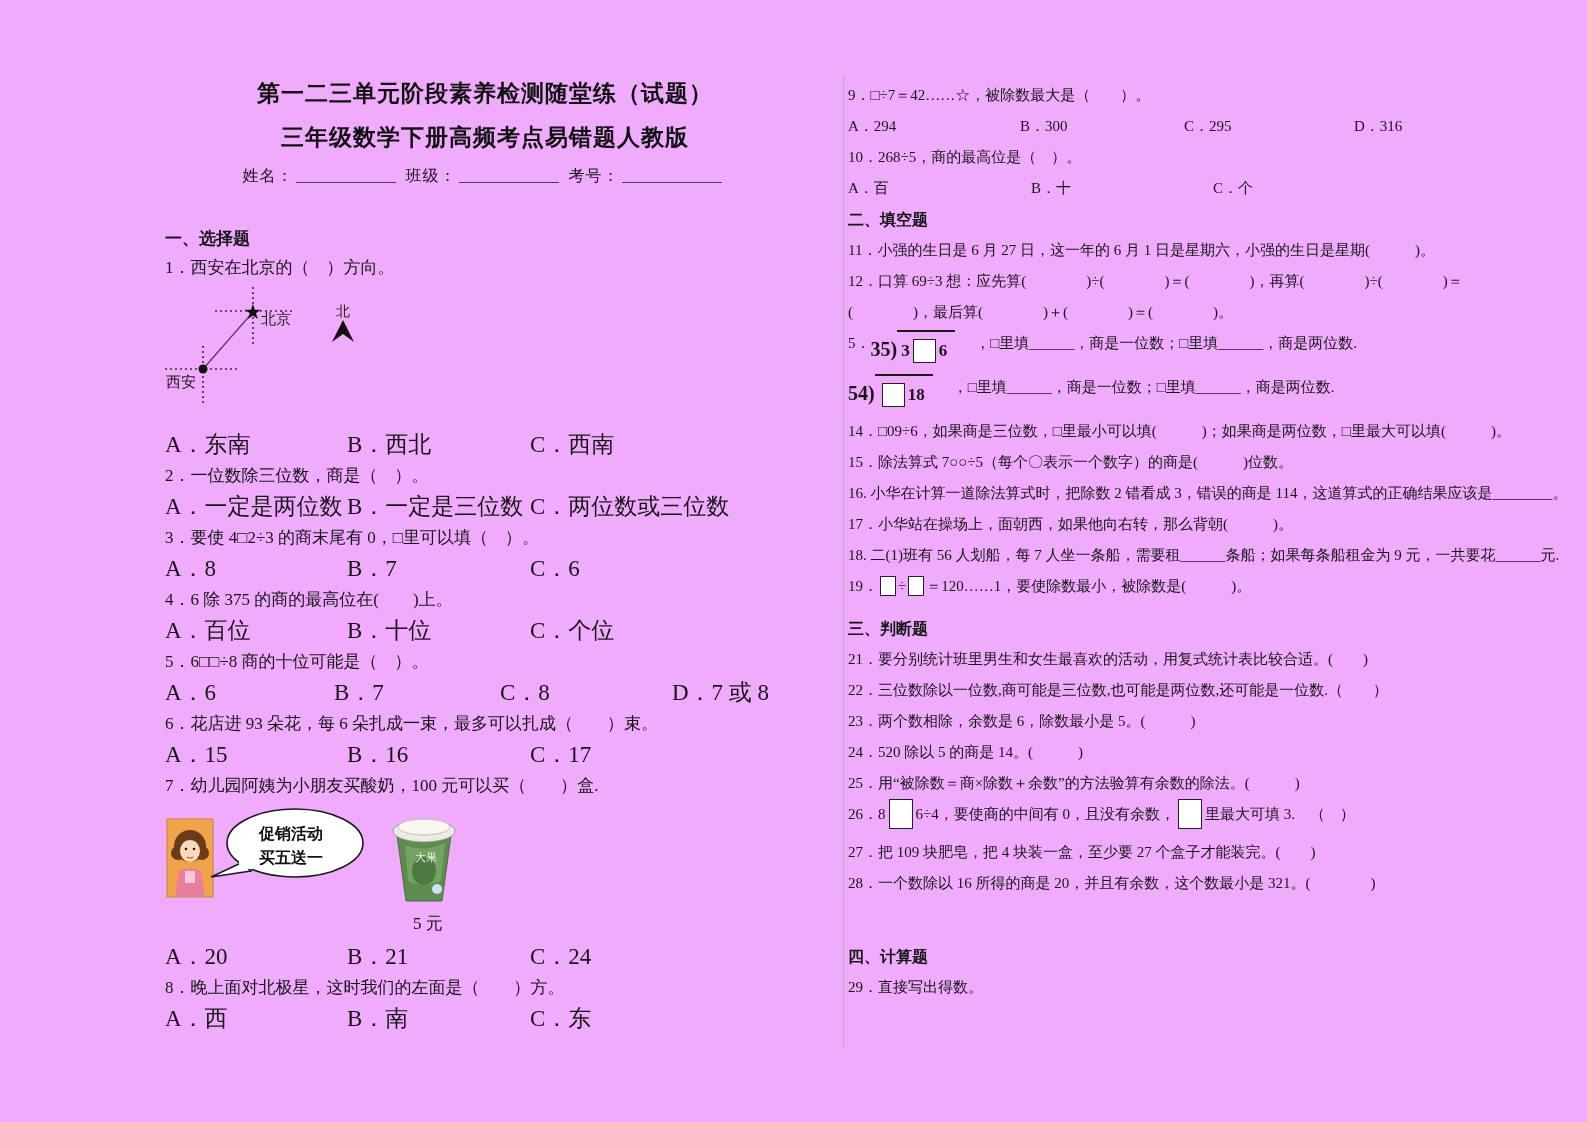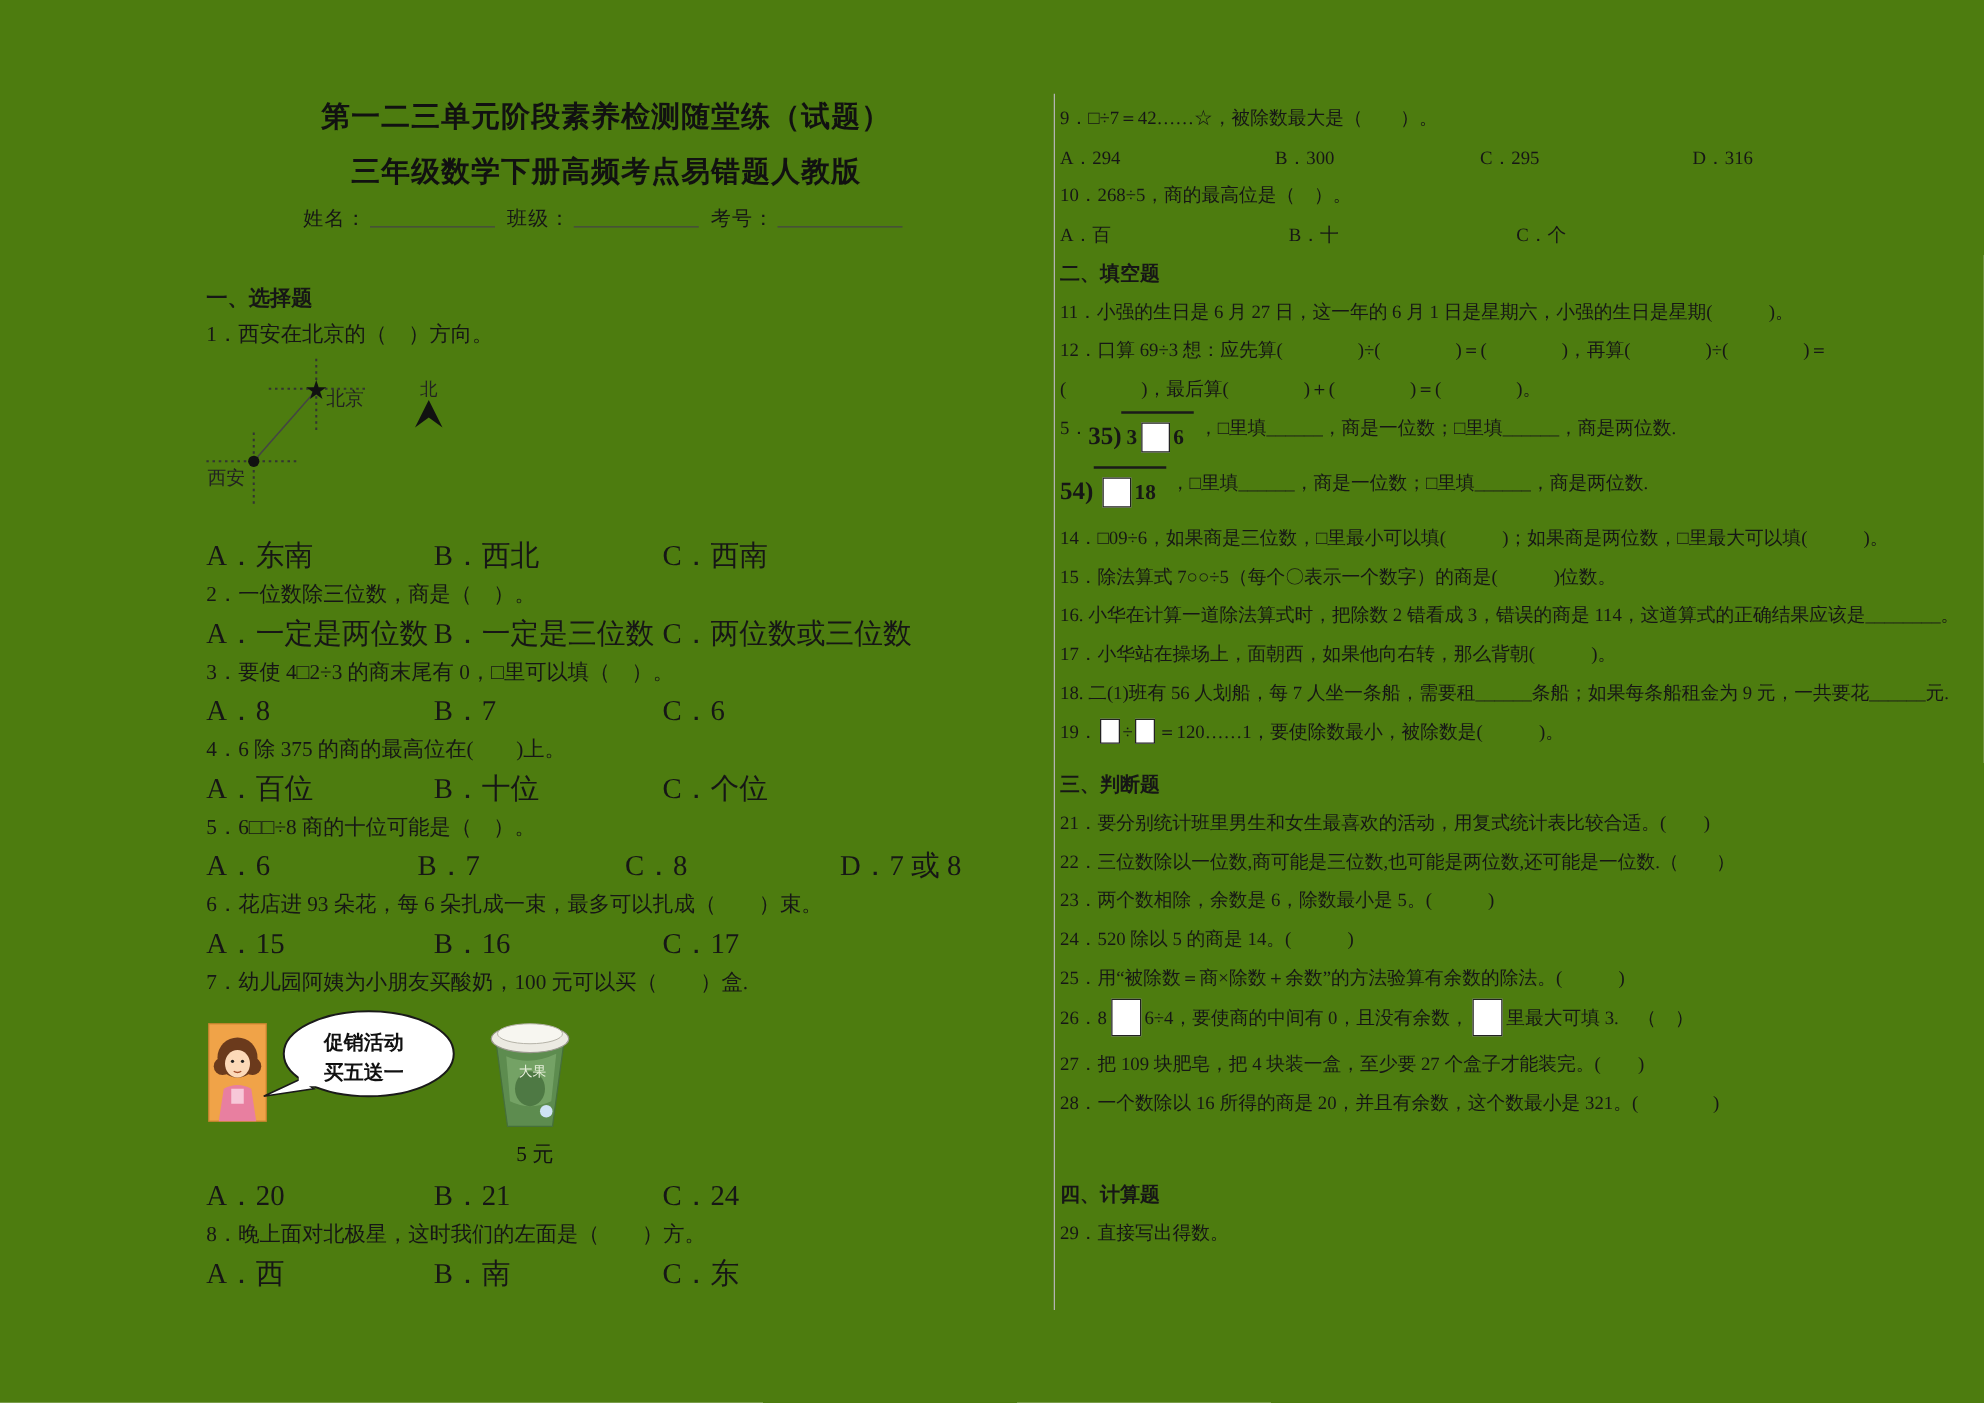--- a/index.html
+++ b/index.html
@@ -5,21 +5,21 @@
   * { box-sizing: border-box; }
   html,body { margin:0; padding:0; }
   body {
     width:1587px; height:1122px;
     background:#ffffff;
     font-family:"Liberation Serif", serif;
     color:#161616;
     overflow:hidden;
     position:relative;
   }
-  .page { position:absolute; inset:0; background:#4d7c0f; }
+  .page { position:absolute; inset:0; background:#f0abfc; }
   .divider {
     position:absolute; left:843px; top:75px;
     width:1px; height:973px; background:#b3b3b3;
   }
   .col { position:absolute; top:70px; }
   .col-left  { left:165px; width:640px; }
   .col-right { left:848px; width:690px; }
 
   .t1, .t2 {
     text-align:center; font-weight:700; color:#111;
@@ -56,21 +56,21 @@
   .g3L { grid-template-columns:182px 183px auto; }
   .g4L { grid-template-columns:137px 134px 140px auto;gap:32px; }
   .g3R { grid-template-columns:183px 182px auto; }
   .g4R { grid-template-columns:140px 132px 138px auto;gap:32px; }
 
   .diagram-wrap { height:146px; position:relative; }
   .promo-wrap   { height:140px; position:relative; }
 
   
   .tall { height:44px; line-height:44px; }
-  .ld { display:inline-block; vertical-align:-8px; margin-right:4px; }
+  .ld { display:inline-block; vertical-align:-8px; margin-right:20px; }
   .ldq {
     font-weight:700; font-size:20px;
     font-family:"Liberation Serif", serif;
   }
   .ldd {
     display:inline-block; border-top:2px solid #1a1a1a;
     padding:3px 8px 0 4px; font-weight:700; font-size:17px;
   }
   .sqbox {
     display:inline-block; border:1.5px solid #222; background:#fff;

